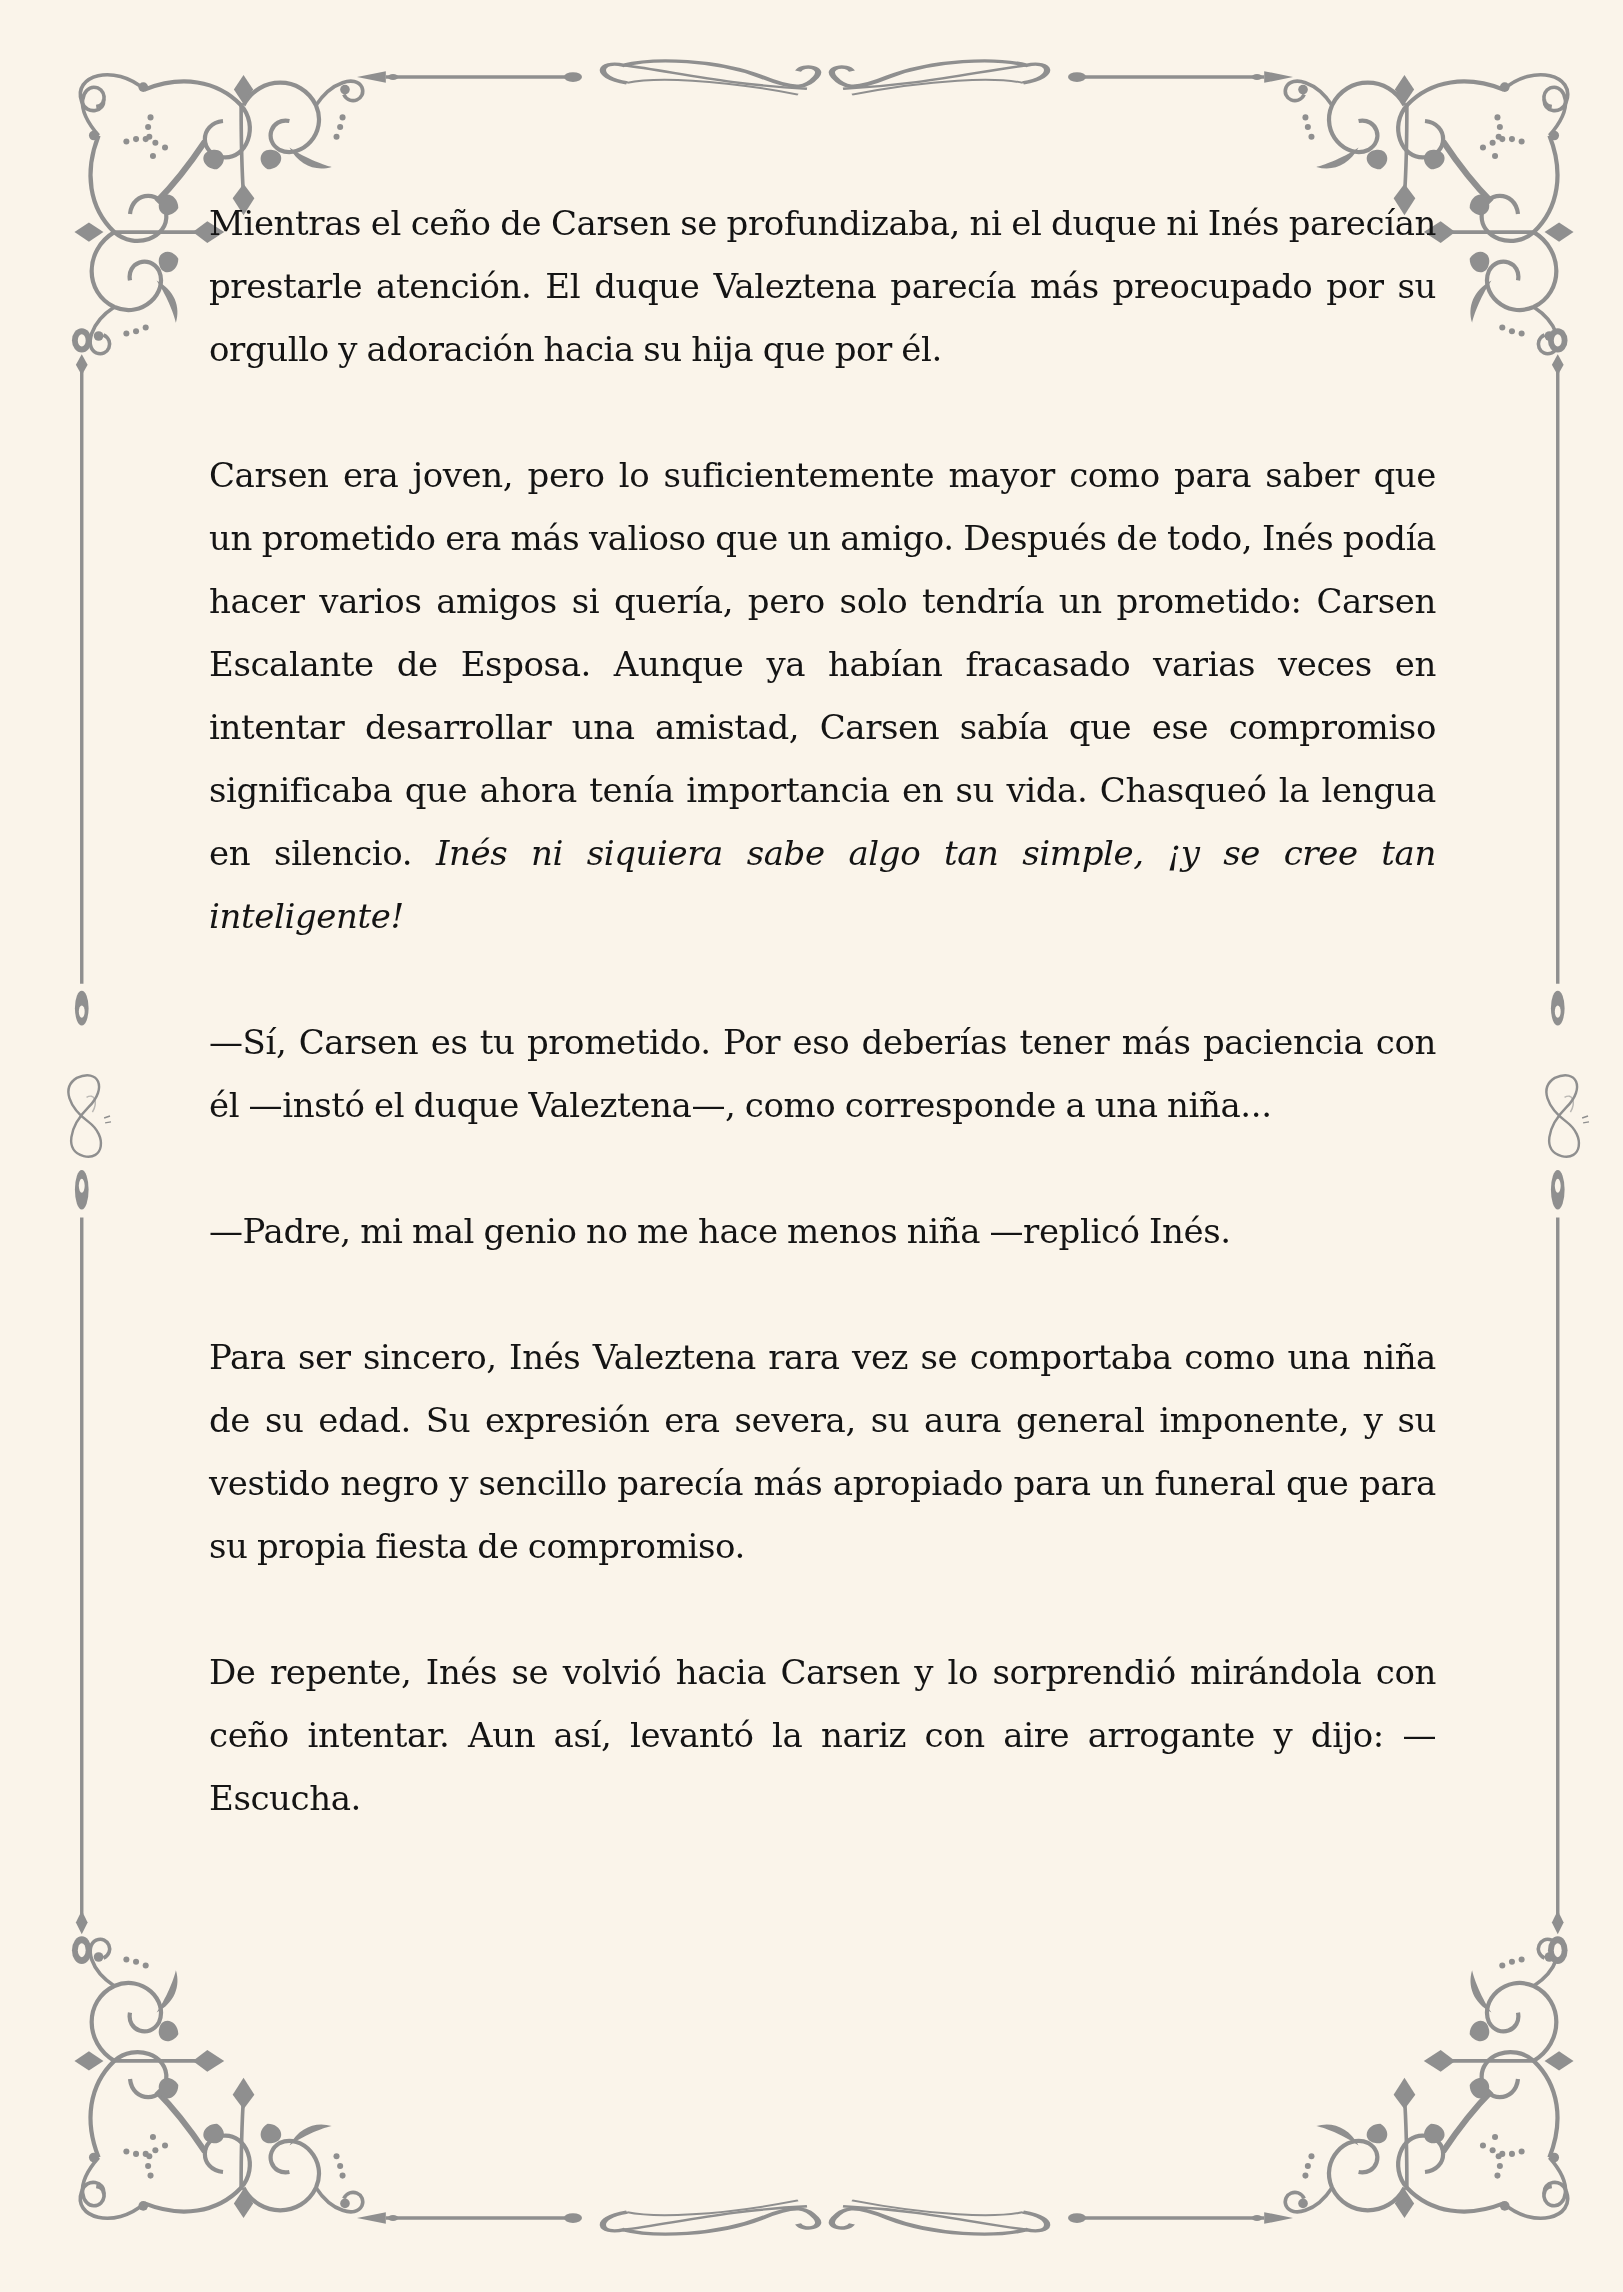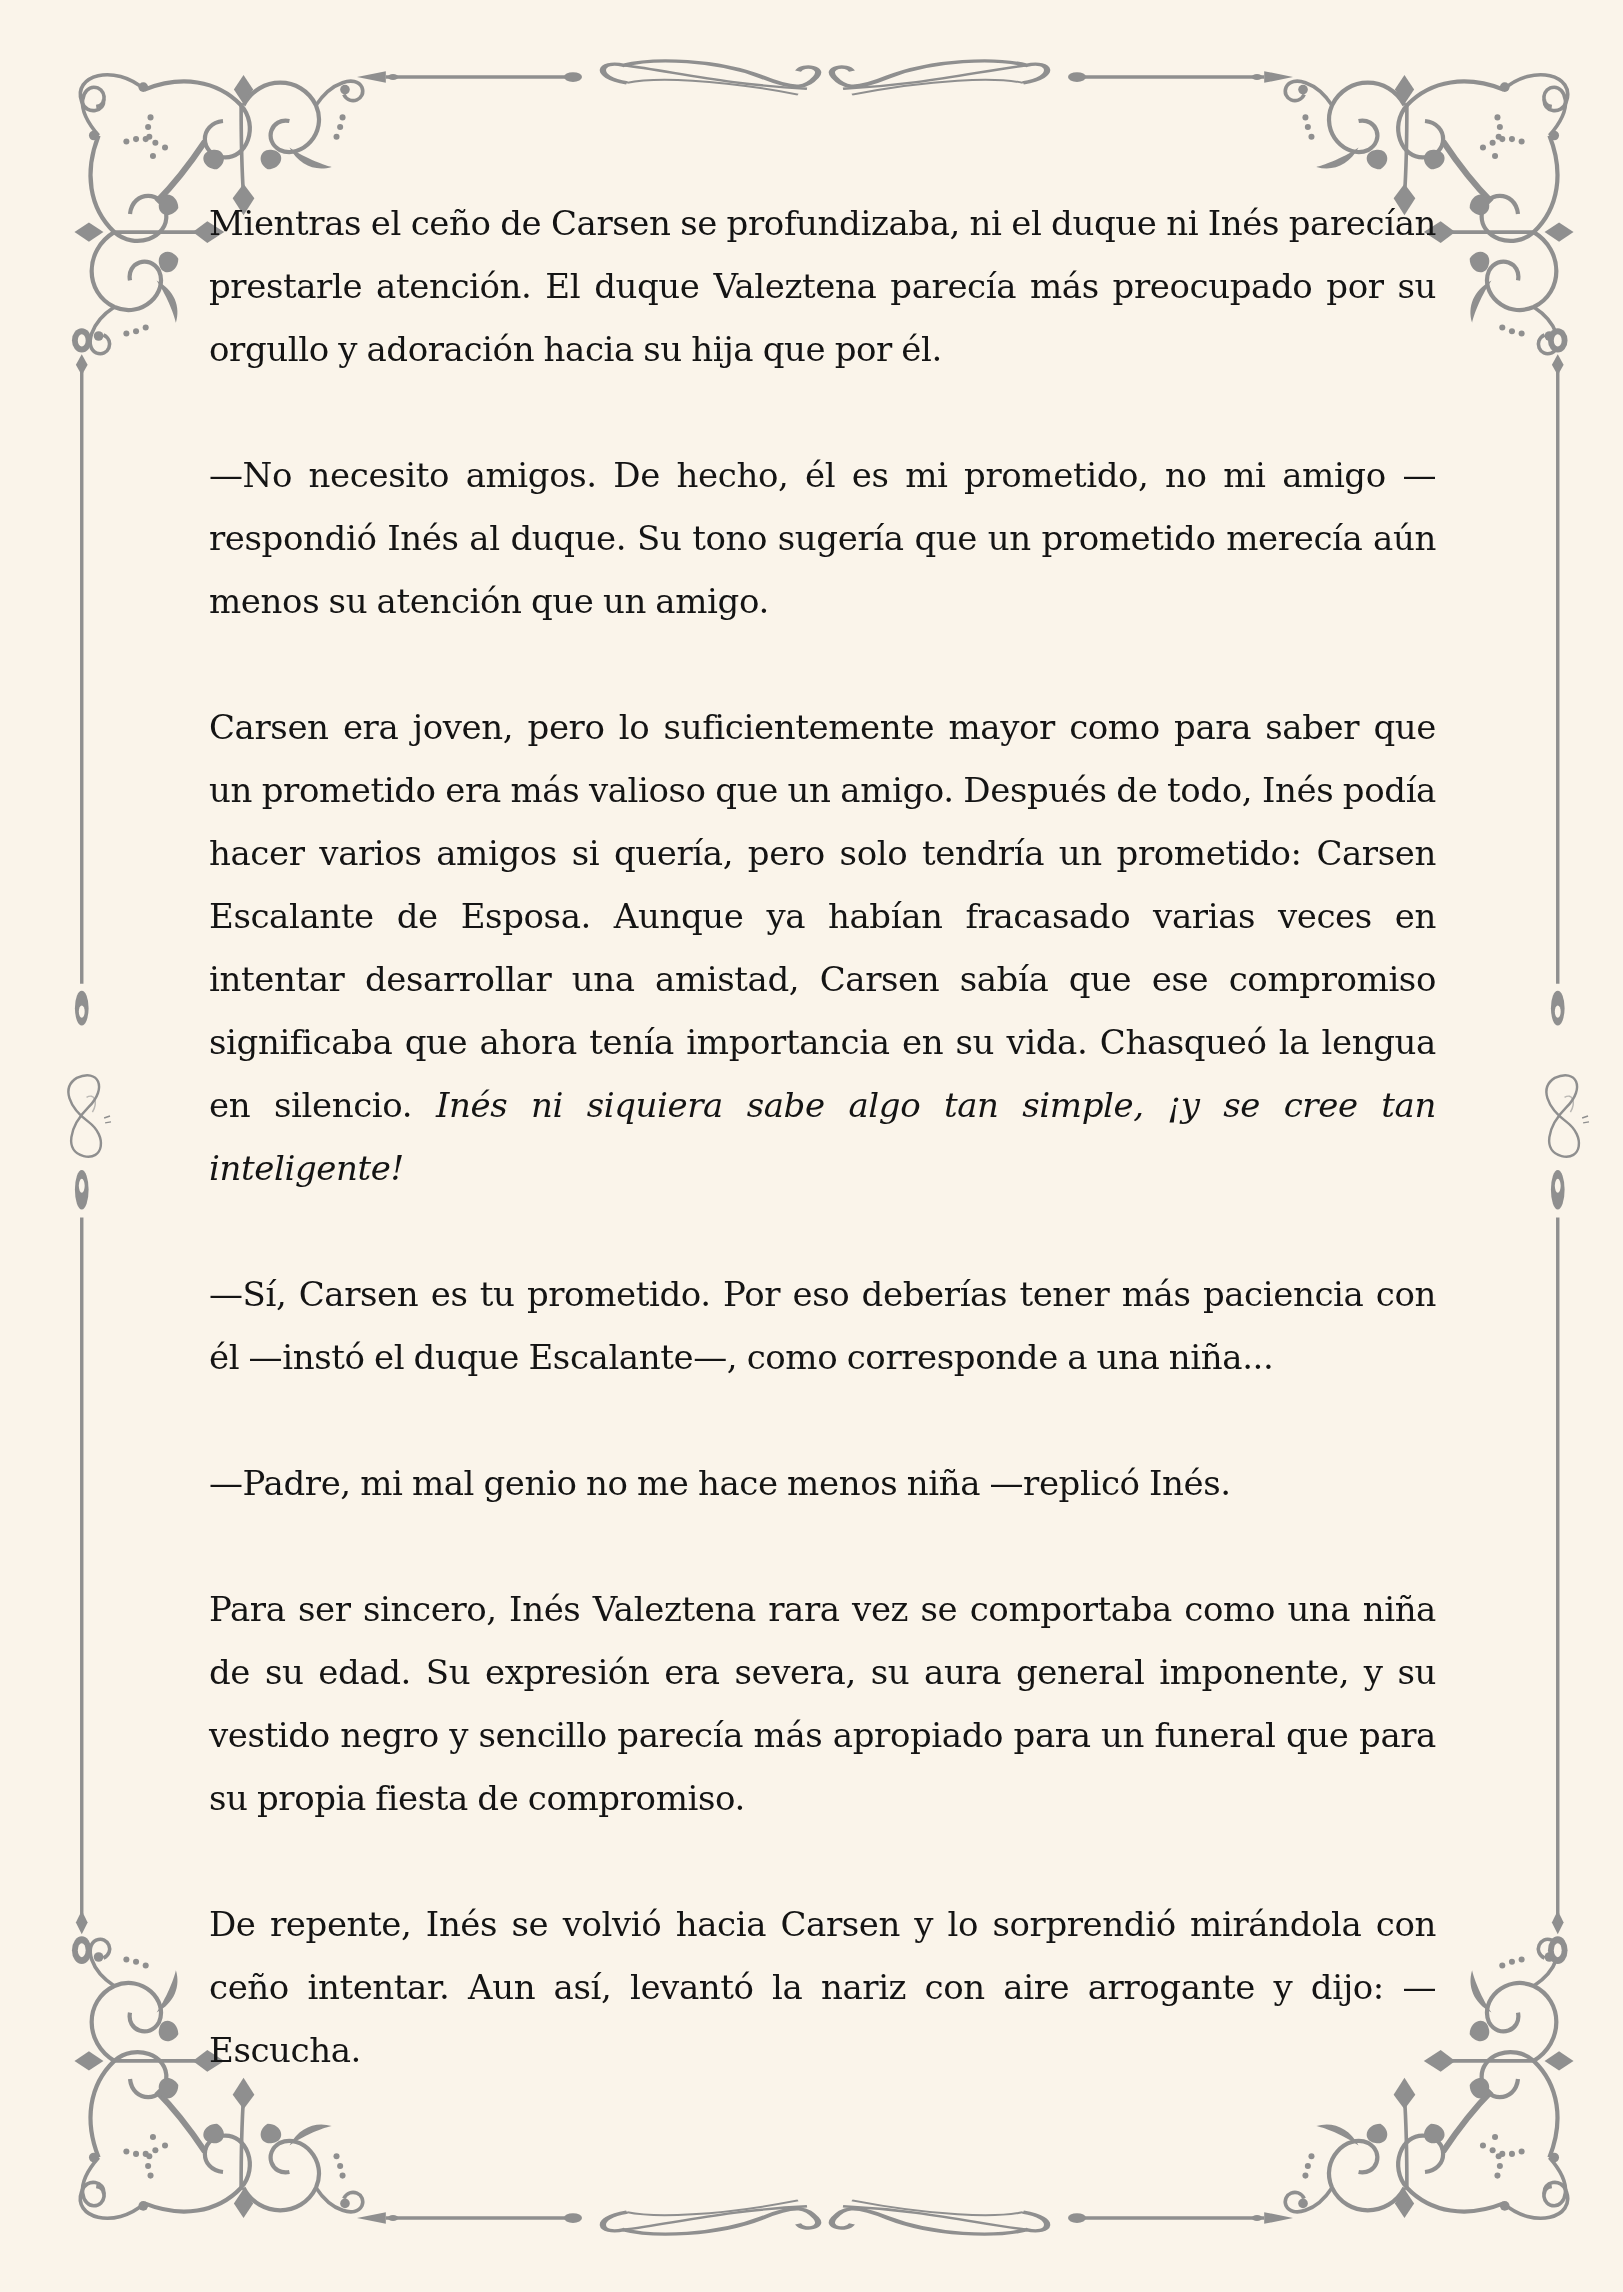--- a/index.html
+++ b/index.html
@@ -195,22 +195,21 @@
       </svg>
   </div>
   <div class="ornament" style="left:1534px; top:1166px; transform:scaleY(-1);">
     <svg width="23.5" height="804" viewBox="0 0 24 406" preserveAspectRatio="none">
         <use href="#vrule-top-bottom"></use>
       </svg>
   </div>
 
   <div class="text-block">
     <p>Mientras el ceño de Carsen se profundizaba, ni el duque ni Inés parecían prestarle atención. El duque Valeztena parecía más preocupado por su orgullo y adoración hacia su hija que por él.</p>
-    <p>—No necesito amigos. De hecho, él es mi prometido, no mi amigo —respondió Inés al duque. Su tono sugería que un prometido merecía aún menos su atención que un amigo.</p>
     <p><span>Carsen era joven, pero lo suficientemente mayor como para saber que un prometido era más valioso que un amigo. Después de todo, Inés podía hacer varios amigos si quería, pero solo tendría un prometido: Carsen Escalante de Esposa. Aunque ya habían fracasado varias veces en intentar desarrollar una amistad, Carsen sabía que ese compromiso significaba que ahora tenía importancia en su vida. Chasqueó la lengua en silencio. </span><em>Inés ni siquiera sabe algo tan simple, ¡y se cree tan inteligente!</em></p>
-    <p>—Sí, Carsen es tu prometido. Por eso deberías tener más paciencia con él —instó el duque Escalante—, como corresponde a una niña...</p>
+    <p>—Sí, Carsen es tu prometido. Por eso deberías tener más paciencia con él —instó el duque Valeztena—, como corresponde a una niña...</p>
     <p>—Padre, mi mal genio no me hace menos niña —replicó Inés.</p>
     <p>Para ser sincero, Inés Valeztena rara vez se comportaba como una niña de su edad. Su expresión era severa, su aura general imponente, y su vestido negro y sencillo parecía más apropiado para un funeral que para su propia fiesta de compromiso.</p>
     <p>De repente, Inés se volvió hacia Carsen y lo sorprendió mirándola con ceño intentar. Aun así, levantó la nariz con aire arrogante y dijo: —Escucha.</p>
   </div>
 
 </div>
 
 
 </body></html>

